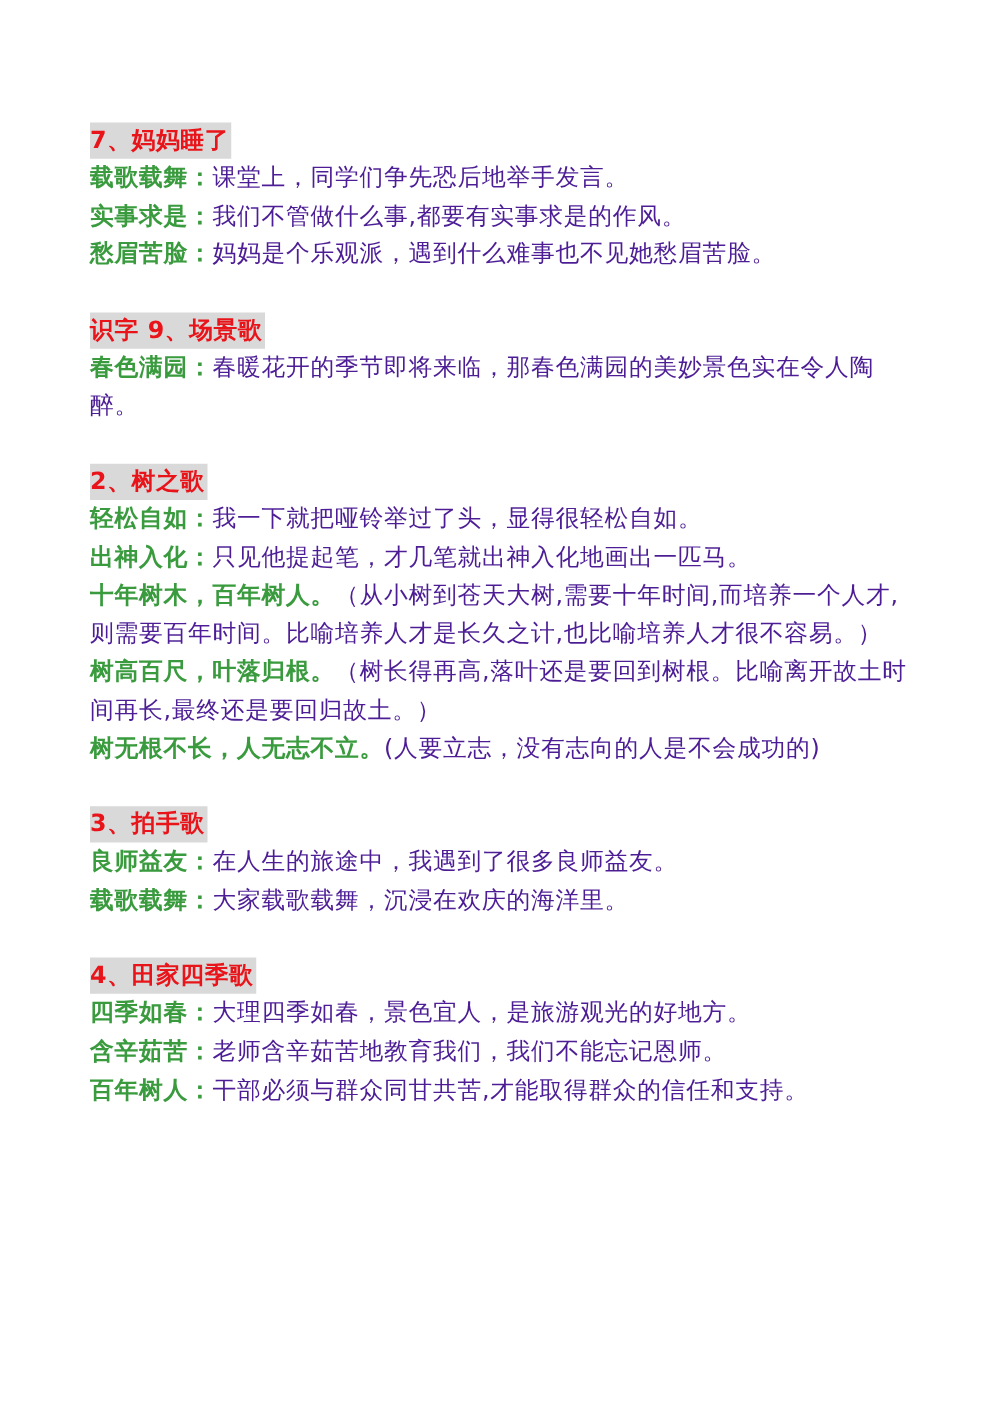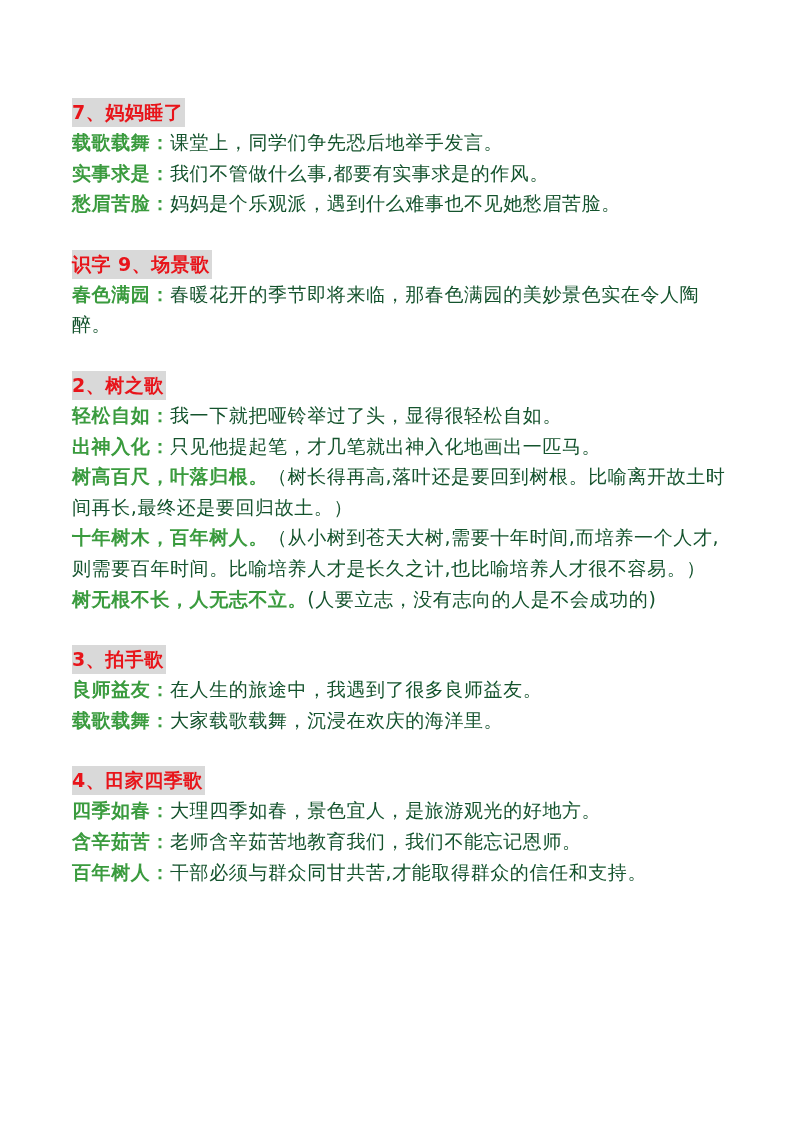--- a/index.html
+++ b/index.html
@@ -6,21 +6,21 @@
     body { width: 793px; height: 1122px; position: relative; overflow: hidden;
       font-family: "DejaVu Sans", "Liberation Sans", sans-serif; color: #111; }
     .page { position: absolute; left: 72px; top: 98px; width: 660px; }
     .section { margin-bottom: 31px; }
     .heading { display: inline-block; background: #d9d9d9; color: #e8141a;
       font-weight: bold; font-size: 19px; line-height: 28px; height: 29px;
       padding: 0 2px 0 0; letter-spacing: 0.5px; }
     .line { font-size: 19px; line-height: 30.6px; letter-spacing: 0.6px; }
     .term { color: #3a9b3e; font-weight: bold; }
     .term-colon { color: #3a9b3e; font-weight: bold; }
-    .desc { color: #14532d; }
+    .desc { color: #4c1d95; }
   </style>
 </head>
 <body>
 
 <div class="page">
 
   <div class="section">
     <div class="heading">7、妈妈睡了</div>
     <div class="line"><span class="term">载歌载舞</span><span class="term-colon">：</span><span class="desc">课堂上，同学们争先恐后地举手发言。</span></div>
     <div class="line"><span class="term">实事求是</span><span class="term-colon">：</span><span class="desc">我们不管做什么事,都要有实事求是的作风。</span></div>
@@ -29,22 +29,22 @@
 
   <div class="section">
     <div class="heading">识字 9、场景歌</div>
     <div class="line"><span class="term">春色满园</span><span class="term-colon">：</span><span class="desc">春暖花开的季节即将来临，那春色满园的美妙景色实在令人陶醉。</span></div>
   </div>
 
   <div class="section">
     <div class="heading">2、树之歌</div>
     <div class="line"><span class="term">轻松自如</span><span class="term-colon">：</span><span class="desc">我一下就把哑铃举过了头，显得很轻松自如。</span></div>
     <div class="line"><span class="term">出神入化</span><span class="term-colon">：</span><span class="desc">只见他提起笔，才几笔就出神入化地画出一匹马。</span></div>
+    <div class="line"><span class="term">十年树木，百年树人。</span><span class="term-colon"></span><span class="desc">（从小树到苍天大树,需要十年时间,而培养一个人才,则需要百年时间。比喻培养人才是长久之计,也比喻培养人才很不容易。）</span></div>
     <div class="line"><span class="term">树高百尺，叶落归根。</span><span class="term-colon"></span><span class="desc">（树长得再高,落叶还是要回到树根。比喻离开故土时间再长,最终还是要回归故土。）</span></div>
-    <div class="line"><span class="term">十年树木，百年树人。</span><span class="term-colon"></span><span class="desc">（从小树到苍天大树,需要十年时间,而培养一个人才,则需要百年时间。比喻培养人才是长久之计,也比喻培养人才很不容易。）</span></div>
     <div class="line"><span class="term">树无根不长，人无志不立。</span><span class="term-colon"></span><span class="desc">(人要立志，没有志向的人是不会成功的)</span></div>
   </div>
 
   <div class="section">
     <div class="heading">3、拍手歌</div>
     <div class="line"><span class="term">良师益友</span><span class="term-colon">：</span><span class="desc">在人生的旅途中，我遇到了很多良师益友。</span></div>
     <div class="line"><span class="term">载歌载舞</span><span class="term-colon">：</span><span class="desc">大家载歌载舞，沉浸在欢庆的海洋里。</span></div>
   </div>
 
   <div class="section">

